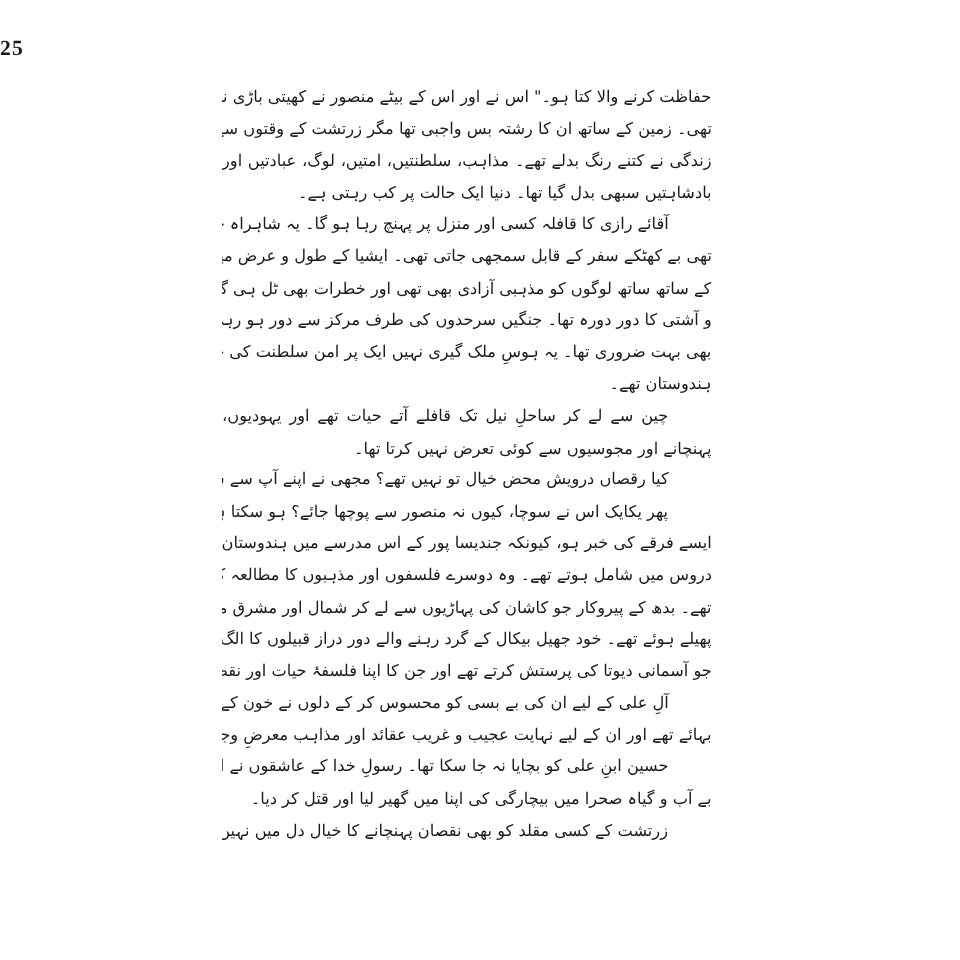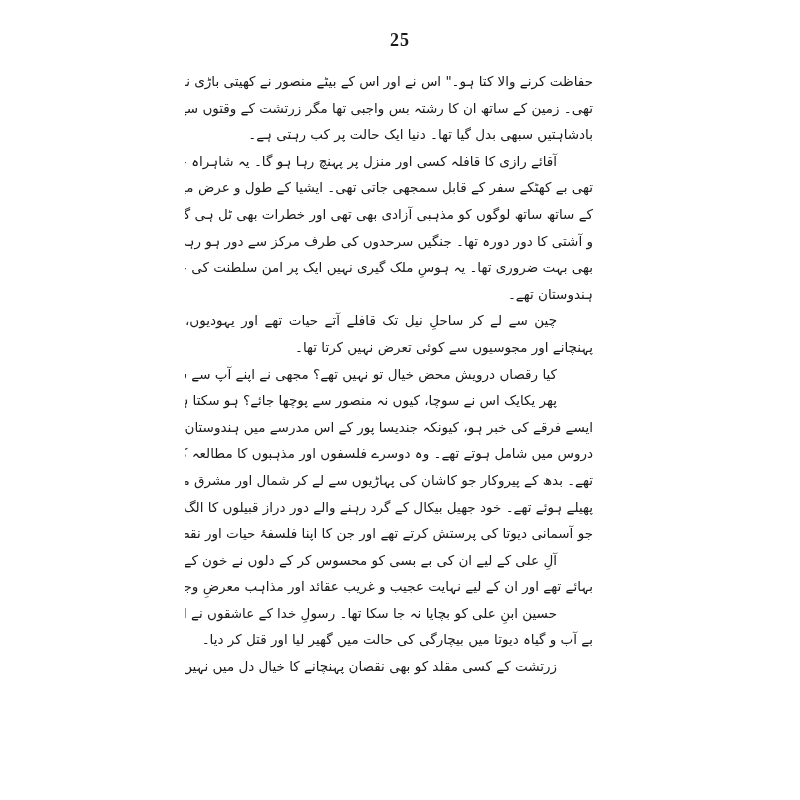--- a/index.html
+++ b/index.html
@@ -19,21 +19,20 @@
     position: absolute;
     left: 0; top: 0;
     width: 800px; height: 800px;
     background: #ffffff;
   }
   .page-number {
     position: absolute;
     top: 30px;
     left: 0;
     width: 800px;
-    text-align: center;
     font-family: "Liberation Serif", serif;
     font-weight: bold;
     font-size: 18px;
     color: #1a1a1a;
     letter-spacing: 1px;
   }
   .text-block {
     position: absolute;
     top: 68px;
     left: 185px;
@@ -59,35 +58,36 @@
   }
 </style>
 </head>
 <body>
 
 <div class="page">
   <div class="page-number">25</div>
   <div class="text-block" id="text-block">
       <span class="line">حفاظت کرنے والا کتا ہو۔" اس نے اور اس کے بیٹے منصور نے کھیتی باڑی نہیں کی</span>
       <span class="line">تھی۔ زمین کے ساتھ ان کا رشتہ بس واجبی تھا مگر زرتشت کے وقتوں سے اب تک</span>
+      <span class="line">زندگی نے کتنے رنگ بدلے تھے۔ مذاہب، سلطنتیں، امتیں، لوگ، عبادتیں اور</span>
       <span class="line short">بادشاہتیں سبھی بدل گیا تھا۔ دنیا ایک حالت پر کب رہتی ہے۔</span>
       <span class="line indent">آقائے رازی کا قافلہ کسی اور منزل پر پہنچ رہا ہو گا۔ یہ شاہراہ جو ختن تک جاتی</span>
       <span class="line">تھی بے کھٹکے سفر کے قابل سمجھی جاتی تھی۔ ایشیا کے طول و عرض میں اسلام کے پھیلنے</span>
       <span class="line">کے ساتھ ساتھ لوگوں کو مذہبی آزادی بھی تھی اور خطرات بھی ٹل ہی گئے تھے۔ امن</span>
       <span class="line">و آشتی کا دور دورہ تھا۔ جنگیں سرحدوں کی طرف مرکز سے دور ہو رہی تھیں۔ جنگ کرنا</span>
       <span class="line">بھی بہت ضروری تھا۔ یہ ہوسِ ملک گیری نہیں ایک پر امن سلطنت کی حفاظت کے</span>
       <span class="line short">ہندوستان تھے۔</span>
       <span class="line indent">چین سے لے کر ساحلِ نیل تک قافلے آتے حیات تھے اور یہودیوں،</span>
       <span class="line short">پہنچانے اور مجوسیوں سے کوئی تعرض نہیں کرتا تھا۔</span>
       <span class="line indent">کیا رقصاں درویش محض خیال تو نہیں تھے؟ مجھی نے اپنے آپ سے سوال کیا۔</span>
       <span class="line indent">پھر یکایک اس نے سوچا، کیوں نہ منصور سے پوچھا جائے؟ ہو سکتا ہے اسے کسی</span>
       <span class="line">ایسے فرقے کی خبر ہو، کیونکہ جندیسا پور کے اس مدرسے میں ہندوستان کے لوگ</span>
       <span class="line">دروس میں شامل ہوتے تھے۔ وہ دوسرے فلسفوں اور مذہبوں کا مطالعہ کرنے آتے</span>
       <span class="line">تھے۔ بدھ کے پیروکار جو کاشان کی پہاڑیوں سے لے کر شمال اور مشرق میں منگولیا تک</span>
       <span class="line">پھیلے ہوئے تھے۔ خود جھیل بیکال کے گرد رہنے والے دور دراز قبیلوں کا الگ مذہب تھا</span>
       <span class="line short">جو آسمانی دیوتا کی پرستش کرتے تھے اور جن کا اپنا فلسفۂ حیات اور نقطۂ نظر تھا۔</span>
       <span class="line indent">آلِ علی کے لیے ان کی بے بسی کو محسوس کر کے دلوں نے خون کے آنسو</span>
       <span class="line">بہائے تھے اور ان کے لیے نہایت عجیب و غریب عقائد اور مذاہب معرضِ وجود میں</span>
       <span class="line indent">حسین ابنِ علی کو بچایا نہ جا سکا تھا۔ رسولِ خدا کے عاشقوں نے ان کے نواسے کو</span>
-      <span class="line short">بے آب و گیاہ دیوتا میں بیچارگی کی حالت میں گھیر لیا اور قتل کر دیا۔</span>
+      <span class="line short">بے آب و گیاہ صحرا میں بیچارگی کی اپنا میں گھیر لیا اور قتل کر دیا۔</span>
       <span class="line indent short">زرتشت کے کسی مقلد کو بھی نقصان پہنچانے کا خیال دل میں نہیں لایا جا سکتا۔</span>
     </div>
 </div>
 
 </body></html>

